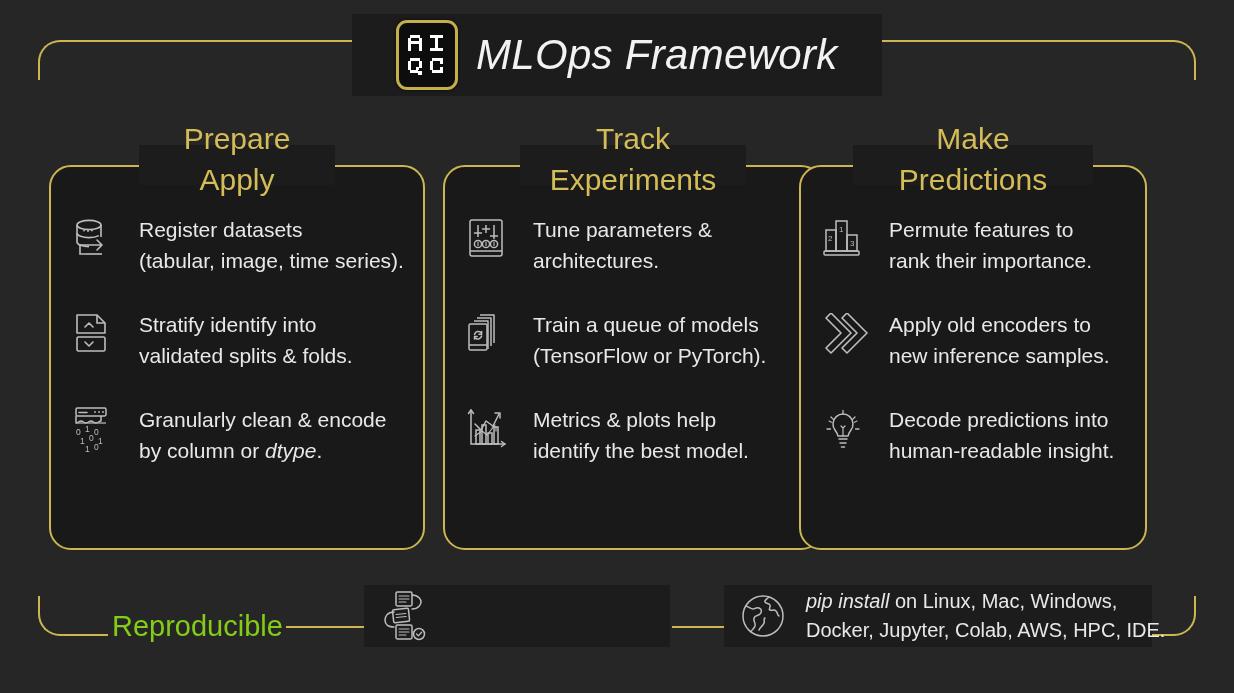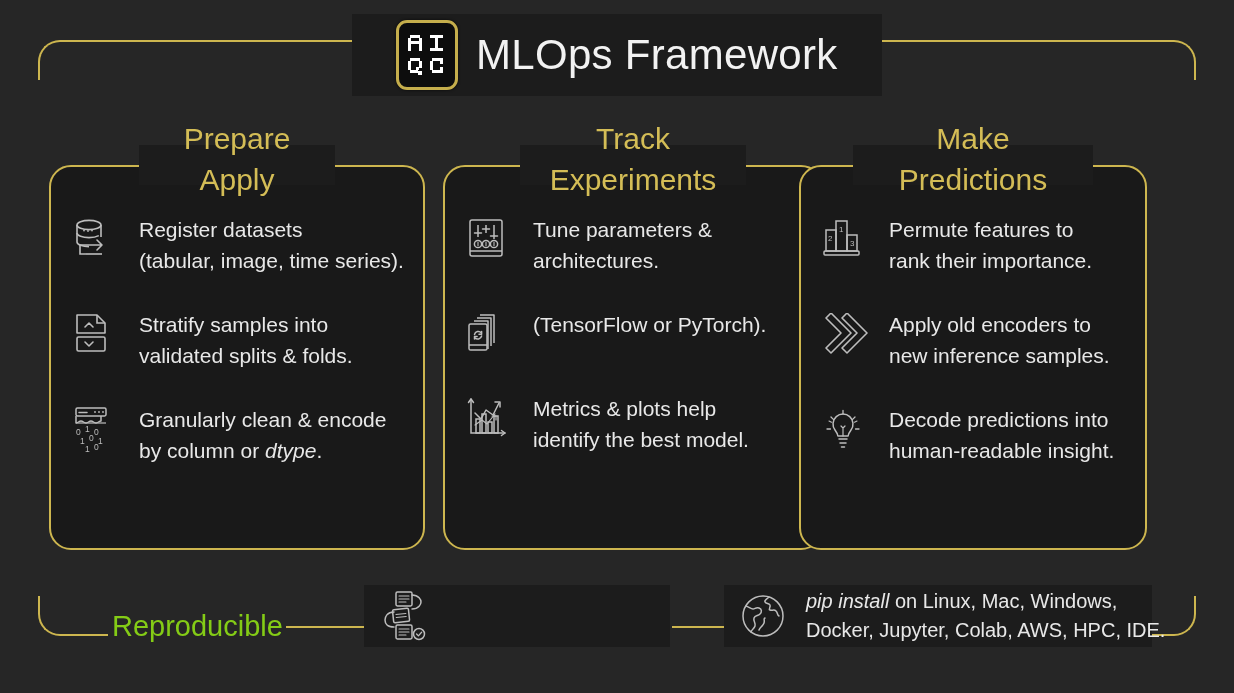--- a/index.html
+++ b/index.html
@@ -33,21 +33,21 @@
   .hdr-rail.right {
     right:38px; width:315px;
     border-right:2px solid #cdb64f;
     border-top-right-radius:22px;
   }
   #header-center {
     position:absolute; left:352px; top:14px;
     width:530px; height:82px;
     background:#1c1c1c;
     display:flex; align-items:center; justify-content:flex-start;
-    gap:18px; padding-left:44px;
+    gap:18px; padding-left:44px;font-style:italic;
   }
   #logo {
     width:62px; height:70px; flex:0 0 auto;
     border:3px solid #c5ae4c; border-radius:11px;
     background:#0d0d0d;
     display:flex; align-items:center; justify-content:center;
     box-shadow:0 0 3px rgba(0,0,0,.8);
   }
   #logo svg { display:block; }
   #app-title {
@@ -240,21 +240,21 @@
           <div class="item-icon">
             <svg width="44" height="46" viewBox="0 0 44 46" fill="none" stroke="#bdbdbd" stroke-width="1.6">
               <path d="M4 4h20l8 8v10H4z" stroke-linejoin="round"></path>
               <path d="M24 4v8h8"></path>
               <path d="M12 16l4-4 4 4" stroke-linecap="round" stroke-linejoin="round"></path>
               <rect x="4" y="26" width="28" height="14" rx="1.5"></rect>
               <path d="M12 31l4 4 4-4" stroke-linecap="round" stroke-linejoin="round"></path>
             </svg>
           </div>
           <div class="item-text">
-            <div>Stratify samples into</div>
+            <div>Stratify identify into</div>
             <div>validated splits &amp; folds.</div>
           </div>
         </div>
 
         <div class="item">
           <div class="item-icon">
             <svg width="46" height="48" viewBox="0 0 46 48" fill="none" stroke="#bdbdbd" stroke-width="1.5">
               <rect x="4" y="3" width="30" height="8" rx="1.4"></rect>
               <path d="M7 7.5h8" stroke-linecap="round"></path>
               <circle cx="23" cy="7" r=".9" fill="#bdbdbd" stroke="none"></circle>
@@ -318,20 +318,21 @@
               <path d="M14 3h14v28" stroke-linejoin="round"></path>
               <path d="M11 6h14v28" stroke-linejoin="round"></path>
               <path d="M8 9h14v28" stroke-linejoin="round"></path>
               <rect x="3" y="12" width="18" height="26" rx="1.6"></rect>
               <path d="M3 33h18"></path>
               <path d="M8.5 22.5a4 4 0 016.8-1.8M15.6 24a4 4 0 01-6.8 1.8" stroke-linecap="round"></path>
               <path d="M15.6 19.6v2.6h-2.6M8.5 27v-2.6h2.6" stroke-linecap="round" stroke-linejoin="round"></path>
             </svg>
           </div>
           <div class="item-text">
+            <div>Train a queue of models</div>
             <div>(TensorFlow or PyTorch).</div>
           </div>
         </div>
 
         <div class="item">
           <div class="item-icon">
             <svg width="46" height="44" viewBox="0 0 46 44" fill="none" stroke="#bdbdbd" stroke-width="1.5">
               <path d="M5 3v34h34" stroke-linecap="round"></path>
               <path d="M2.5 6.5L5 3l2.5 3.5M35.5 34.5L39 37l-3.5 2.5" stroke-linejoin="round" stroke-linecap="round"></path>
               <rect x="10" y="23" width="4" height="14"></rect>

